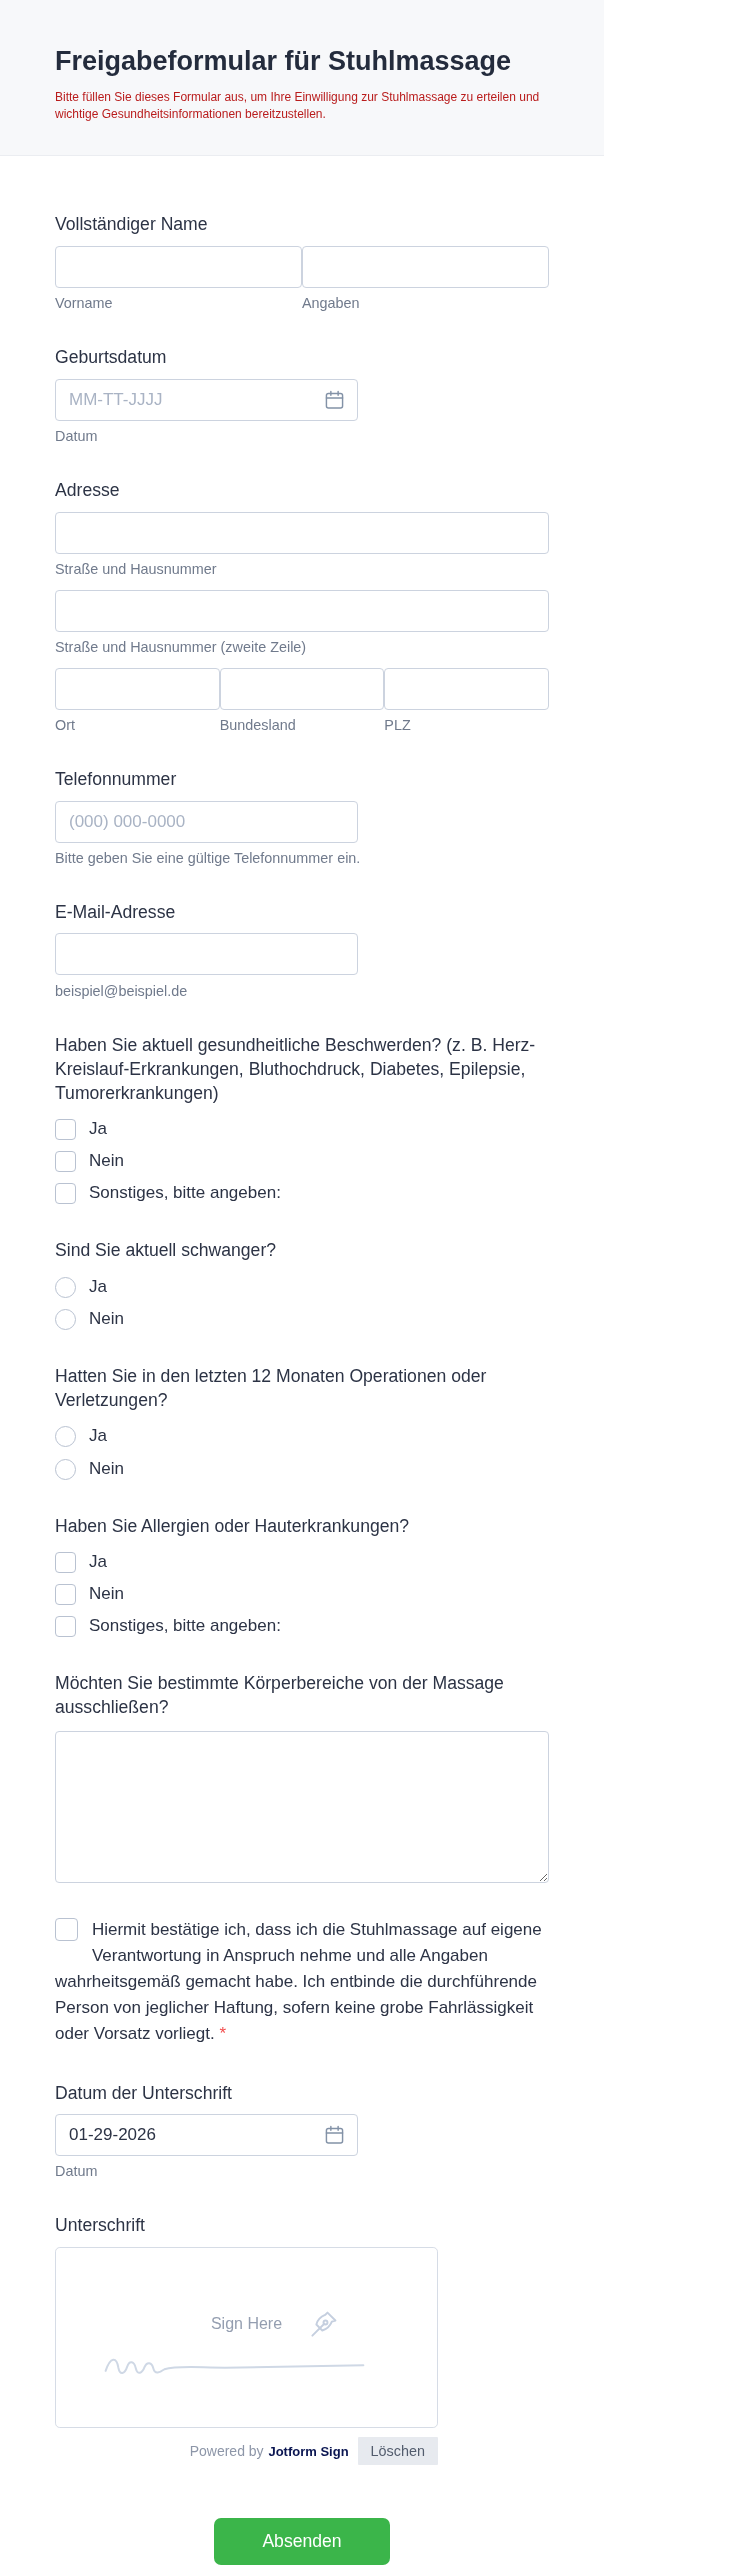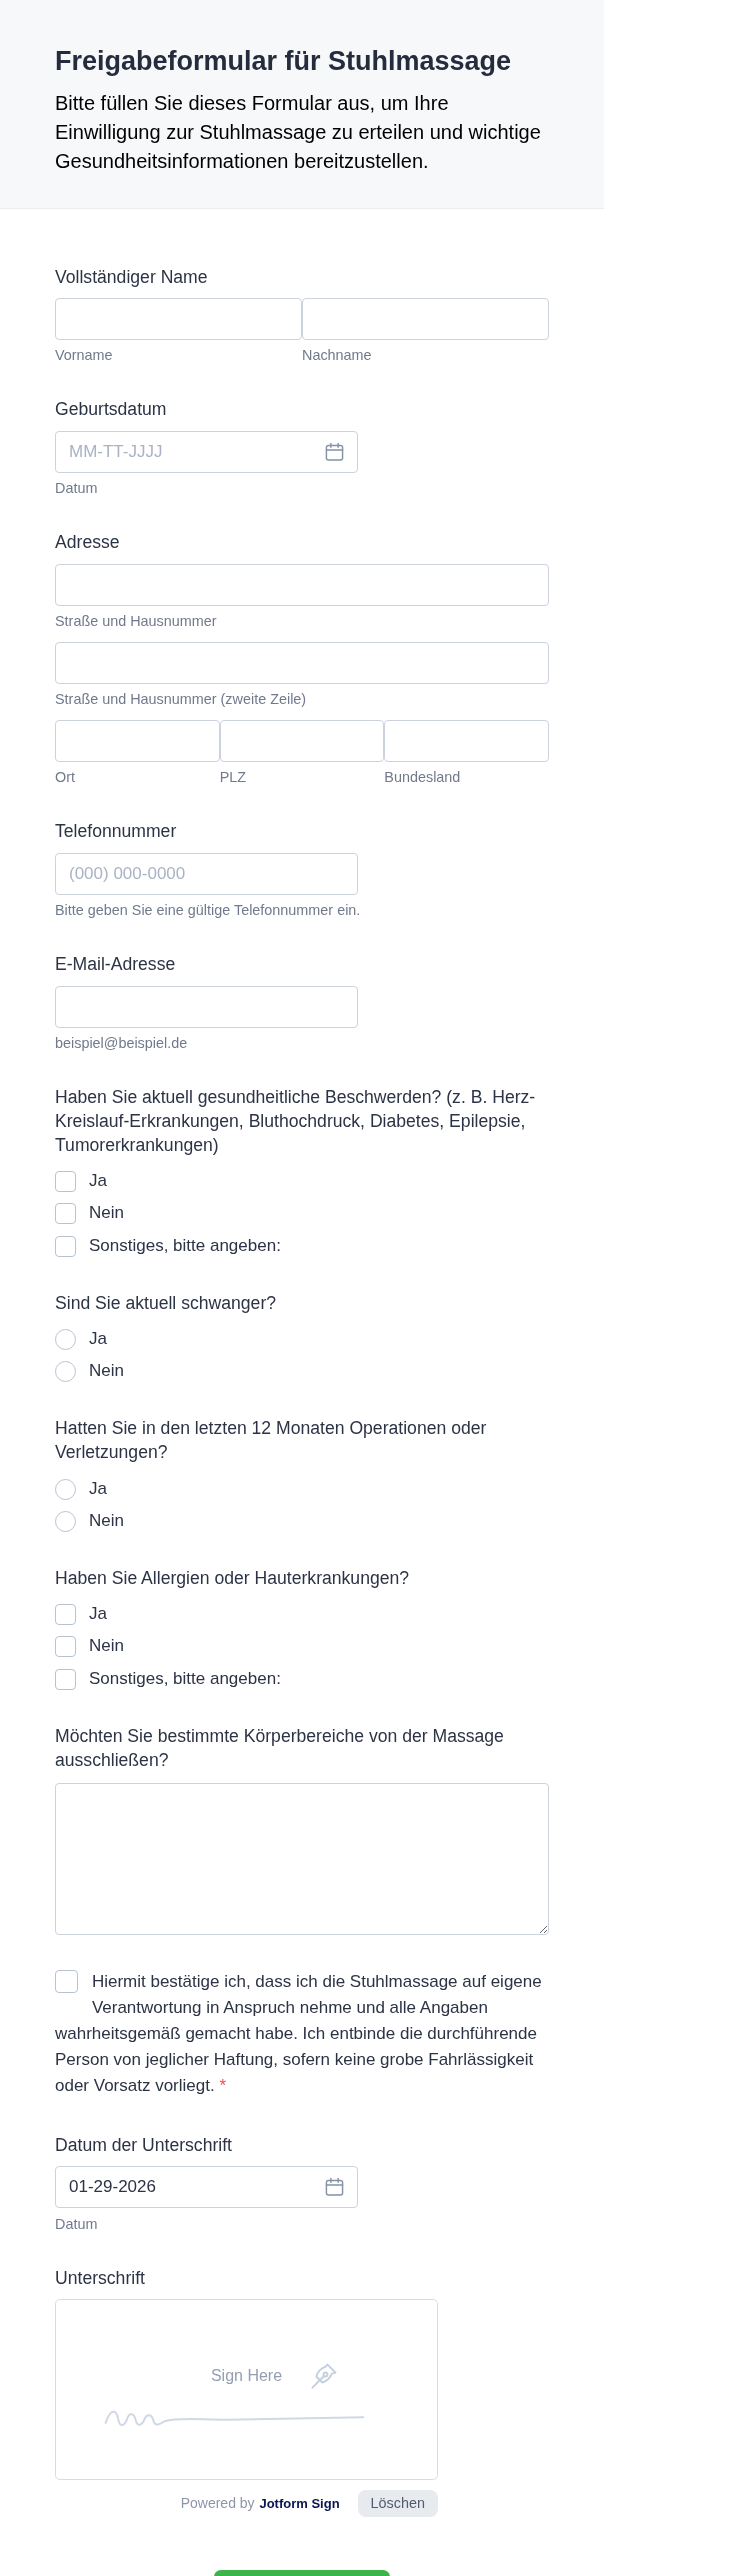--- a/index.html
+++ b/index.html
@@ -20,23 +20,23 @@
   }
   .form-title {
     margin: 0 0 11.2px 0;
     font-size: 27px;
     line-height: 1.2;
     font-weight: 700;
     color: #242c3d;
   }
   .form-subtitle {
     margin: 0;
-    font-size: 20px;
+    font-size: 12px;
     line-height: 1.45;
-    color: #000000;
+    color: #b91c1c;
     max-width: 593px;
   }
 
   
   .content { padding: 56px 55px 0 55px; }
   .field { margin-bottom: 34px; }
   .field-label {
     font-size: 17.6px;
     line-height: 24px;
     font-weight: 500;
@@ -144,23 +144,23 @@
   }
   .powered { font-size: 14px; color: #8d96a8; }
   .brand { font-size: 13px; font-weight: 700; color: var(--brand-navy, #0a1551); margin-left: 4.8px; cursor: pointer; }
   .clear-btn {
     border: none;
     background: #e7eaef;
     color: #525c6d;
     font-size: 14.4px;
     font-family: inherit;
     padding: 5.6px 13px;
-    border-radius: 8px;
+    border-radius: 1px;
     cursor: pointer;
-    margin-left: 18px;
+    margin-left: 9px;
   }
 
   
   .submit-row { display: flex; justify-content: center; margin-top: 53px; }
   .submit-btn {
     min-width: 176px;
     height: 47px;
     border: none;
     border-radius: 7px;
     background: var(--submit-green, #3bb54a);
@@ -185,21 +185,21 @@
 
     <section class="field">
       <div class="field-label">Vollständiger Name</div>
       <div class="row">
         <div class="col">
           <input class="text-input" type="text" value="" style="">
           <div class="sublabel">Vorname</div>
         </div>
         <div class="col">
           <input class="text-input" type="text" value="" style="">
-          <div class="sublabel">Nachname</div>
+          <div class="sublabel">Angaben</div>
         </div>
       </div>
     </section>
 
     <section class="field">
       <div class="field-label">Geburtsdatum</div>
       <div class="input-wrap half">
         <input class="text-input" type="text" placeholder="MM-TT-JJJJ" style="">
         <svg class="calendar-icon" viewBox="0 0 26 26">
           <g fill="none" stroke="#8392a7" stroke-width="1.8" stroke-linecap="round">
@@ -222,25 +222,25 @@
         <input class="text-input" type="text" value="" style="">
         <div class="sublabel">Straße und Hausnummer (zweite Zeile)</div>
       </div>
       <div class="row sub-row">
         <div class="col">
           <input class="text-input" type="text" value="" style="">
           <div class="sublabel">Ort</div>
         </div>
         <div class="col">
           <input class="text-input" type="text" value="" style="">
+          <div class="sublabel">Bundesland</div>
+        </div>
+        <div class="col">
+          <input class="text-input" type="text" value="" style="">
           <div class="sublabel">PLZ</div>
-        </div>
-        <div class="col">
-          <input class="text-input" type="text" value="" style="">
-          <div class="sublabel">Bundesland</div>
         </div>
       </div>
     </section>
 
     <section class="field">
       <div class="field-label">Telefonnummer</div>
       <input class="text-input half" type="text" placeholder="(000) 000-0000" style="">
       <div class="sublabel">Bitte geben Sie eine gültige Telefonnummer ein.</div>
     </section>
 

